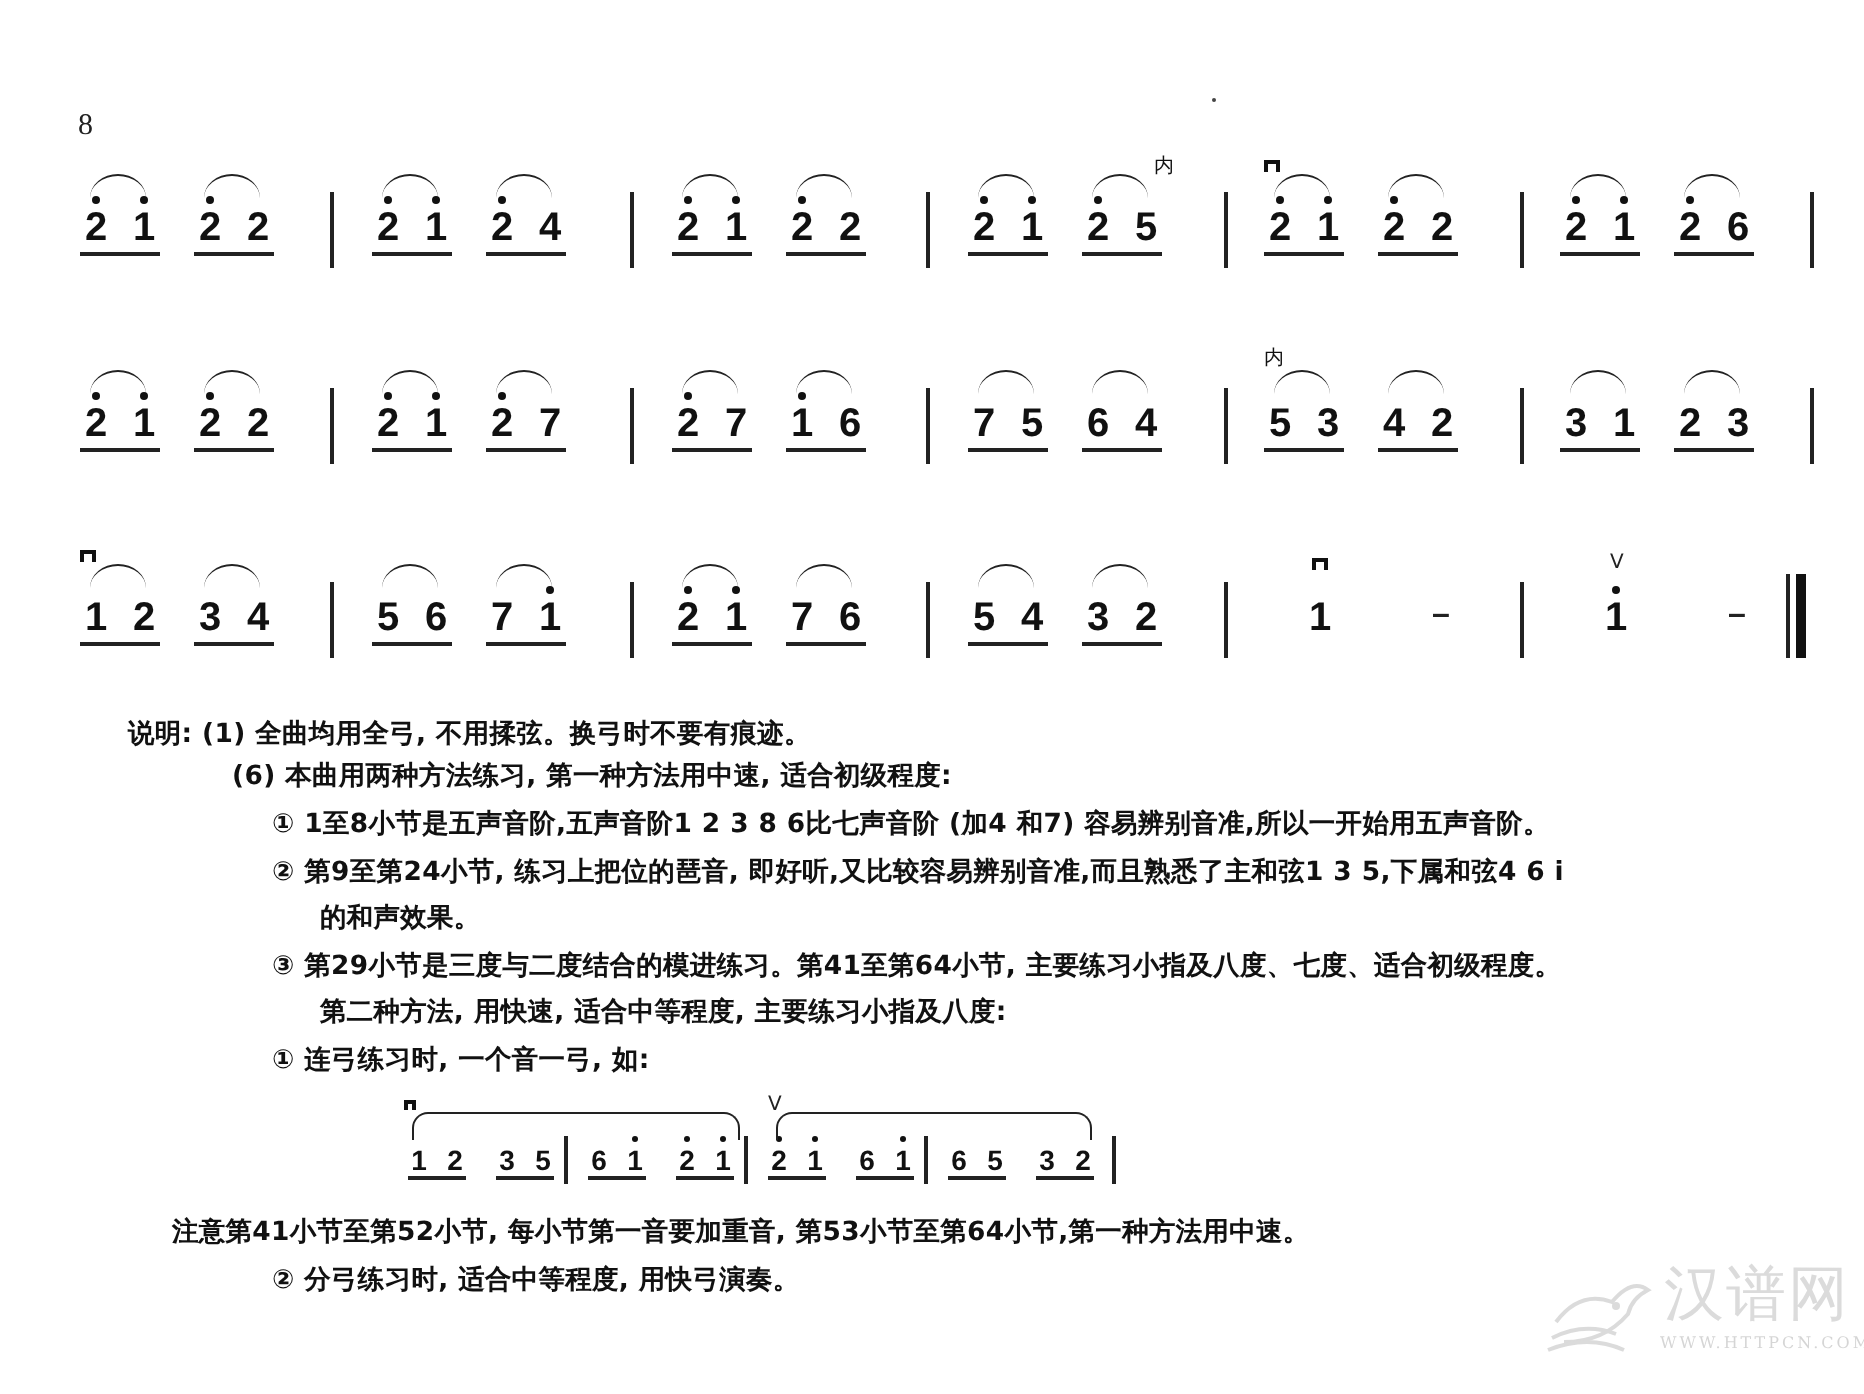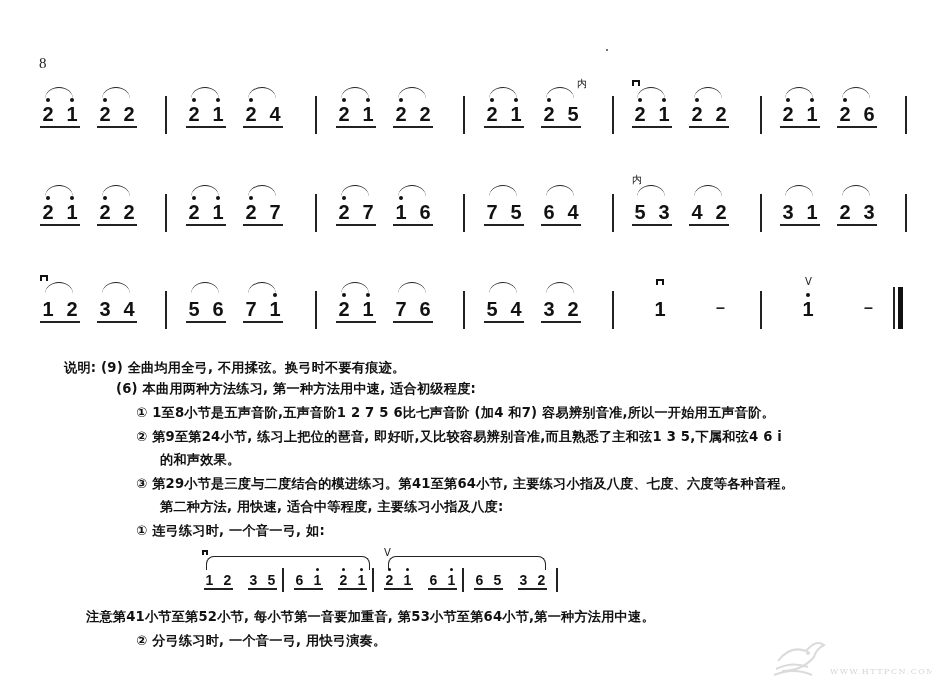--- a/index.html
+++ b/index.html
@@ -310,26 +310,26 @@
       <div class="bar" style="left: 165px; top: 14px; height: 38px;"></div>
       <div class="bar" style="left: 315px; top: 14px; height: 38px;"></div>
       <div class="bar" style="left: 463px; top: 14px; height: 38px;"></div>
       <div class="bar" style="left: 612px; top: 14px; height: 38px;"></div>
       <div class="bar" style="left: 760px; top: 14px; height: 38px;"></div>
       <div class="final-thin" style="left: 893px; top: 10px; height: 42px;"></div>
       <div class="final-thick" style="left: 898px; top: 10px; height: 42px;"></div>
     </div>
   </div>
 
-<div class="text-line" style="left:64px;top:360px;">说明: (9) 全曲均用全弓, 不用揉弦。换弓时不要有痕迹。</div>
+<div class="text-line" style="left:64px;top:360px;">说明: (1) 全曲均用全弓, 不用揉弦。换弓时不要有痕迹。</div>
 <div class="text-line" style="left:116px;top:381px;">(6) 本曲用两种方法练习, 第一种方法用中速, 适合初级程度:</div>
-<div class="text-line" style="left:136px;top:405px;">① 1至8小节是五声音阶,五声音阶1 2 7 5 6比七声音阶 (加4 和7) 容易辨别音准,所以一开始用五声音阶。</div>
+<div class="text-line" style="left:136px;top:405px;">① 1至8小节是五声音阶,五声音阶1 2 3 8 6比七声音阶 (加4 和7) 容易辨别音准,所以一开始用五声音阶。</div>
 <div class="text-line" style="left:136px;top:429px;">② 第9至第24小节, 练习上把位的琶音, 即好听,又比较容易辨别音准,而且熟悉了主和弦1 3 5,下属和弦4 6 i</div>
 <div class="text-line" style="left:160px;top:452px;">的和声效果。</div>
-<div class="text-line" style="left:136px;top:476px;">③ 第29小节是三度与二度结合的模进练习。第41至第64小节, 主要练习小指及八度、七度、六度等各种音程。</div>
+<div class="text-line" style="left:136px;top:476px;">③ 第29小节是三度与二度结合的模进练习。第41至第64小节, 主要练习小指及八度、七度、适合初级程度。</div>
 <div class="text-line" style="left:160px;top:499px;">第二种方法, 用快速, 适合中等程度, 主要练习小指及八度:</div>
 <div class="text-line" style="left:136px;top:523px;">① 连弓练习时, 一个音一弓, 如:</div>
 
 <div class="example" id="example">
     <div class="ex-note" style="left: 6px; top: 23px;">1</div>
     <div class="ex-note" style="left: 24px; top: 23px;">2</div>
     <div class="ex-note" style="left: 50px; top: 23px;">3</div>
     <div class="ex-note" style="left: 68px; top: 23px;">5</div>
     <div class="ex-ul" style="left: 6px; top: 38px; width: 29px;"></div>
     <div class="ex-ul" style="left: 50px; top: 38px; width: 29px;"></div>
@@ -361,23 +361,24 @@
     <div class="ex-ul" style="left: 276px; top: 38px; width: 29px;"></div>
     <div class="ex-ul" style="left: 320px; top: 38px; width: 29px;"></div>
     <div class="ex-bar" style="left: 358px; top: 18px; height: 24px;"></div>
     <div class="ex-slur" style="left: 8px; top: 6px; width: 164px;"></div>
     <div class="ex-slur" style="left: 190px; top: 6px; width: 158px;"></div>
     <div class="downbow" style="left: 4px; top: 0px; width: 6px; height: 5px;"></div>
     <div class="upbow" style="left: 186px; top: -2px;">V</div>
   </div>
 
 <div class="text-line" style="left:86px;top:609px;">注意第41小节至第52小节, 每小节第一音要加重音, 第53小节至第64小节,第一种方法用中速。</div>
-<div class="text-line" style="left:136px;top:633px;">② 分弓练习时, 一个音一弓, 用快弓演奏。</div>
+<div class="text-line" style="left:136px;top:633px;">② 分弓练习时, 适合中等程度, 用快弓演奏。</div>
 
 <div class="watermark">
   <svg class="wm-logo" viewBox="0 0 56 48">
     <path d="M6 30 Q18 14 34 20 Q44 8 52 14 Q44 18 42 26 Q30 40 10 40" fill="none" stroke="#999" stroke-width="2"></path>
     <path d="M4 38 Q20 30 36 36" fill="none" stroke="#999" stroke-width="2"></path>
     <path d="M2 44 Q22 36 40 44" fill="none" stroke="#999" stroke-width="2"></path>
     <circle cx="36" cy="22" r="2" fill="#999"></circle>
   </svg>
+  <div class="wm-text">汉谱网</div>
   <div class="wm-url">WWW.HTTPCN.COM</div>
 </div>
 
 </body></html>

